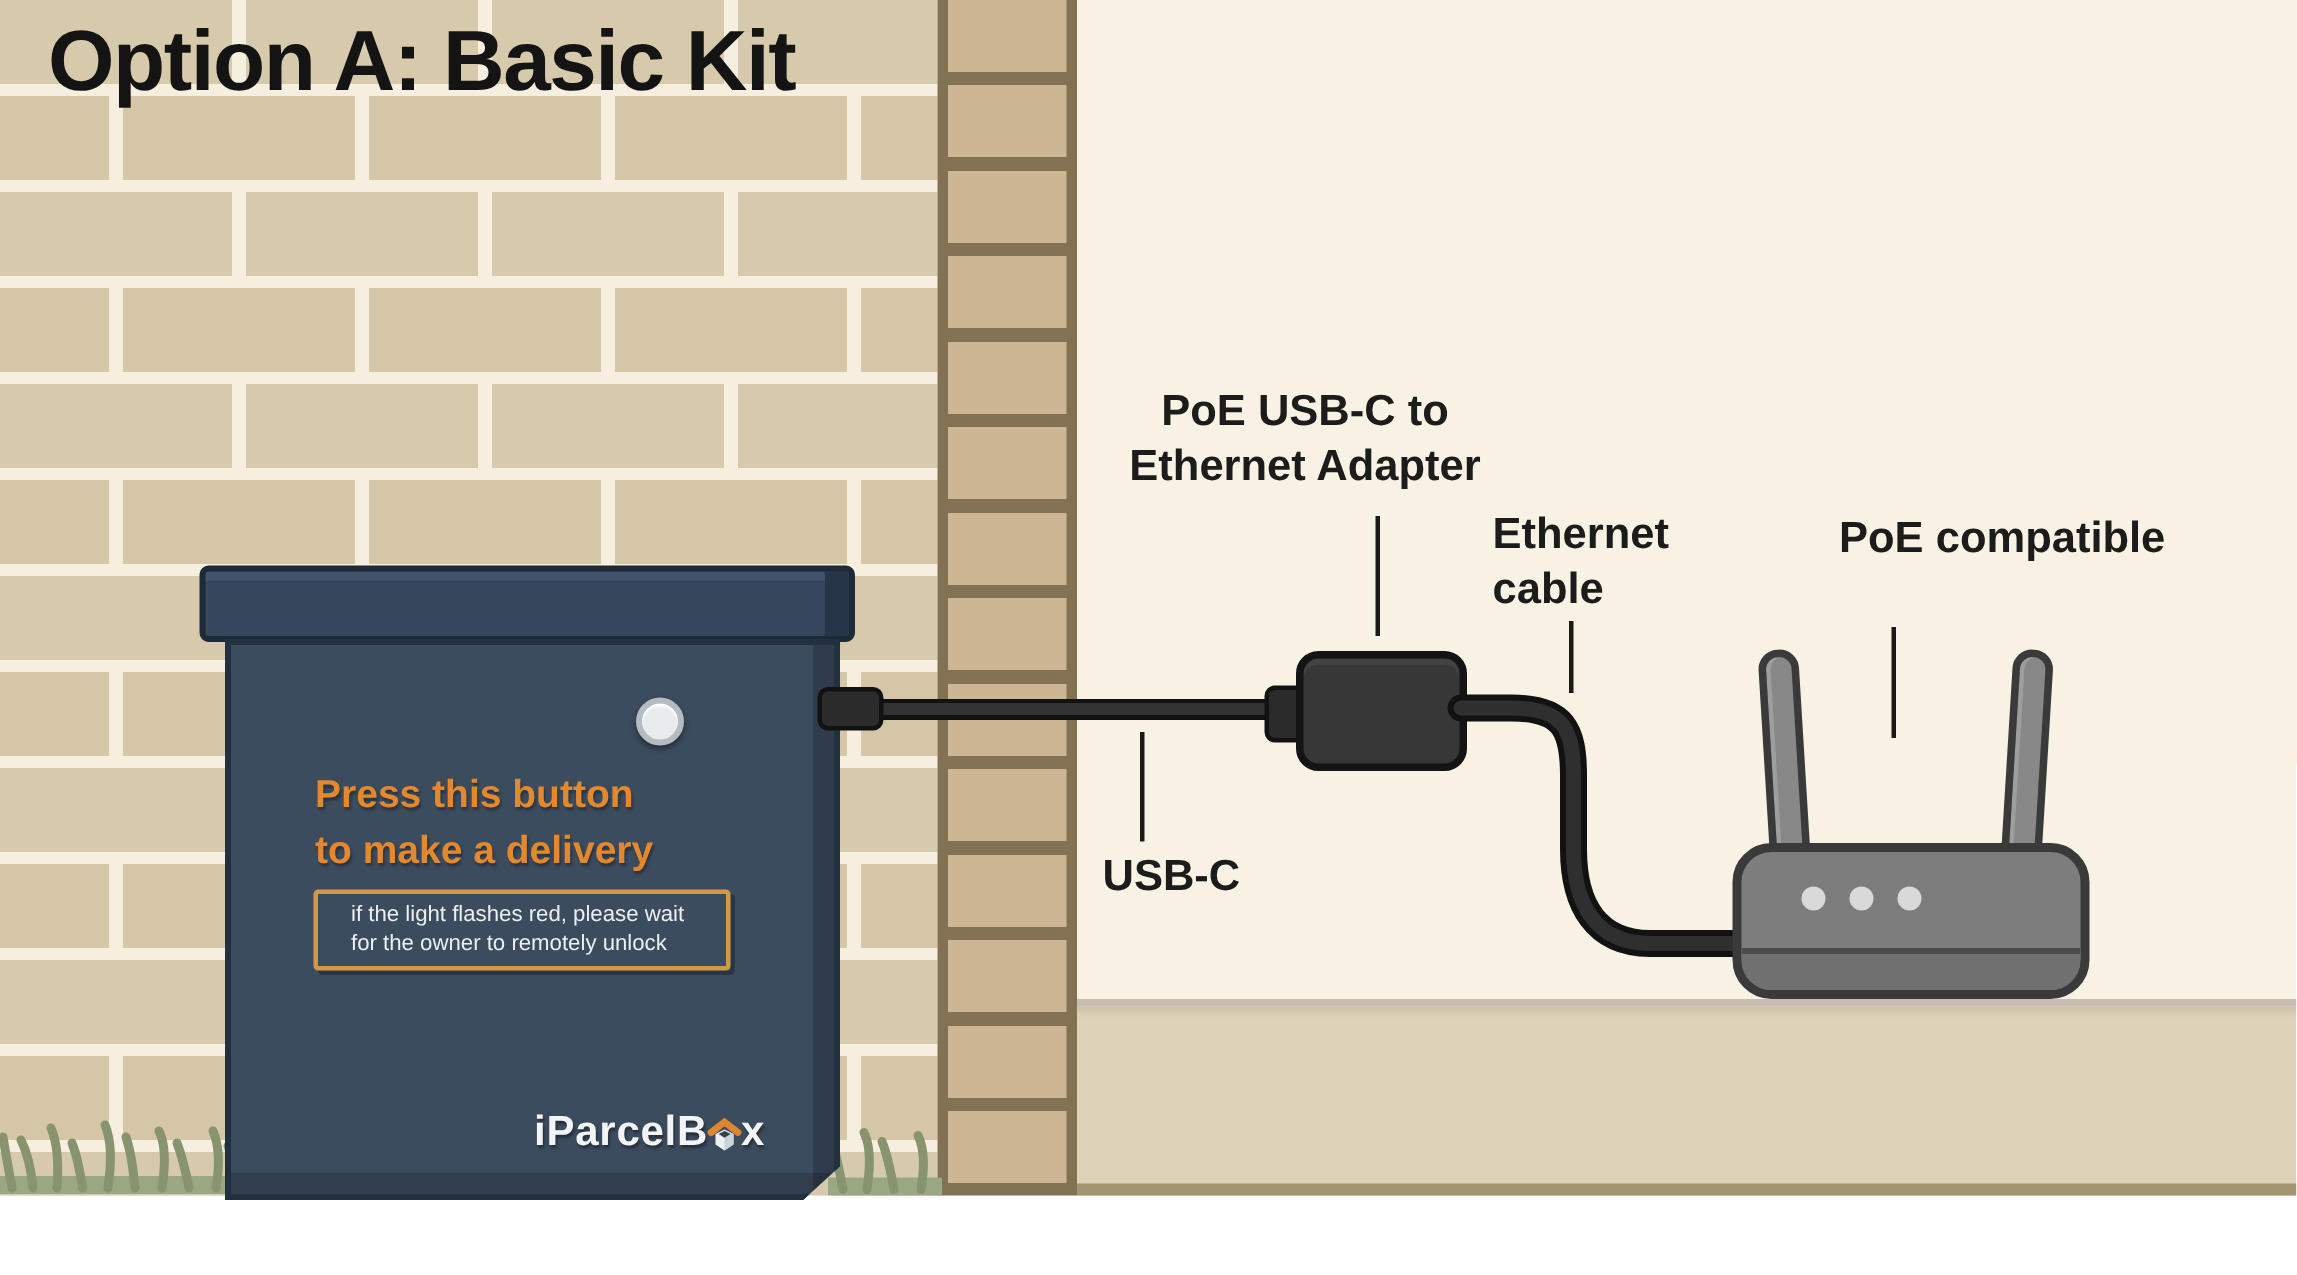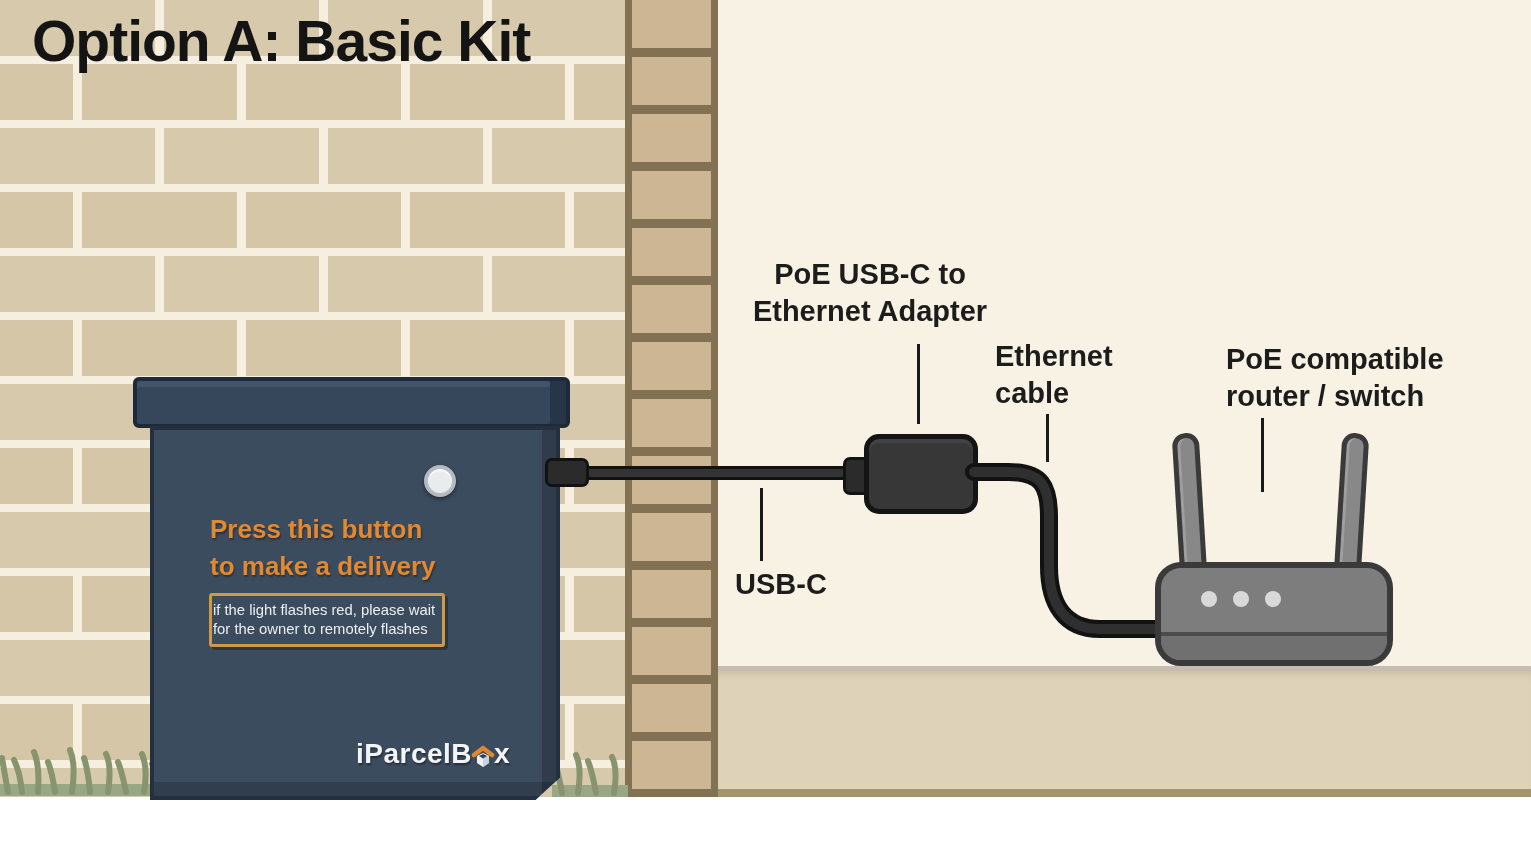--- a/index.html
+++ b/index.html
@@ -34,21 +34,21 @@
     box-shadow:inset -16px 0 0 #263548,inset 0 6px 0 #41546b;}
   .box-body{left:150px;top:426px;width:410px;height:374px;background:#3c4c5f;
     border:4px solid #22303f;box-sizing:border-box;
     clip-path:polygon(0 0,100% 0,100% 94%,94% 100%,0 100%);
     box-shadow:inset -14px 0 0 rgba(0,0,0,.2),inset 0 -14px 0 rgba(0,0,0,.18);}
   .delivery-button{left:424px;top:465px;width:32px;height:32px;border-radius:50%;
     background:#e8eced;border:4px solid #b4bcc2;box-sizing:border-box;
     box-shadow:0 2px 4px rgba(0,0,0,.45),inset 0 2px 2px #fff;}
   .box-cta{left:210px;top:511px;font-size:26px;font-weight:700;color:#e2892f;
     line-height:37px;text-shadow:1px 2px 2px rgba(0,0,0,.35);}
-  .note-box{left:209px;top:593px;width:228px;padding:5px 1px;border:3px solid #cf9a45;
+  .note-box{left:209px;top:593px;width:228px;padding:5px 22px;border:3px solid #cf9a45;
     border-radius:3px;box-shadow:3px 3px 0 rgba(0,0,0,.28);
     color:#eceef0;font-size:14.8px;line-height:19px;}
   .logo{left:356px;top:738px;font-size:28px;font-weight:700;color:#f2f4f6;
     letter-spacing:.5px;display:flex;align-items:flex-end;
     text-shadow:1px 2px 2px rgba(0,0,0,.4);}
   .logo svg{margin:2px -1px 0 -1px;}
 
   
   .cable-h{left:552px;top:466px;width:300px;height:14px;
     background:linear-gradient(#121212 0 3px,#333 3px 11px,#121212 11px);}
@@ -124,21 +124,21 @@
 
   <div class="abs box-lid"></div>
   <div class="abs box-body"></div>
   <div class="abs delivery-button"></div>
   <div class="abs box-cta">
     <div>Press this button</div>
     <div>to make a delivery</div>
   </div>
   <div class="abs note-box">
     <div>if the light flashes red, please wait</div>
-    <div>for the owner to remotely flashes</div>
+    <div>for the owner to remotely unlock</div>
   </div>
   <div class="abs logo">
     <span>iParcelB</span>
     <svg width="24" height="26" viewBox="0 0 24 26">
       <path d="M3 11 L12 4 L21 11" fill="none" stroke="#e0862f" stroke-width="4.5" stroke-linecap="round"></path>
       <polygon points="6,12 12,9 18,12 18,19 12,23 6,19" fill="#eef1f3"></polygon>
       <polygon points="12,9 18,12 18,19 12,23" fill="#c9d3d8"></polygon>
       <polygon points="8,12 12,10 16,12 12,14.5" fill="#33424f"></polygon>
     </svg>
     <span>x</span>
@@ -169,21 +169,20 @@
   <div class="abs pointer" style="left:917px;top:344px;height:80px;"></div>
 
   <div class="abs lbl lbl-ethernet">
     <div>Ethernet</div>
     <div>cable</div>
   </div>
   <div class="abs pointer" style="left:1046px;top:414px;height:48px;"></div>
 
   <div class="abs lbl lbl-router">
     <div>PoE compatible</div>
-    <div>router / switch</div>
   </div>
   <div class="abs pointer" style="left:1261px;top:418px;height:74px;"></div>
 
   <div class="abs lbl lbl-usbc">
     <div>USB-C</div>
   </div>
   <div class="abs pointer" style="left:760px;top:488px;height:73px;"></div>
 
 </div>
 

